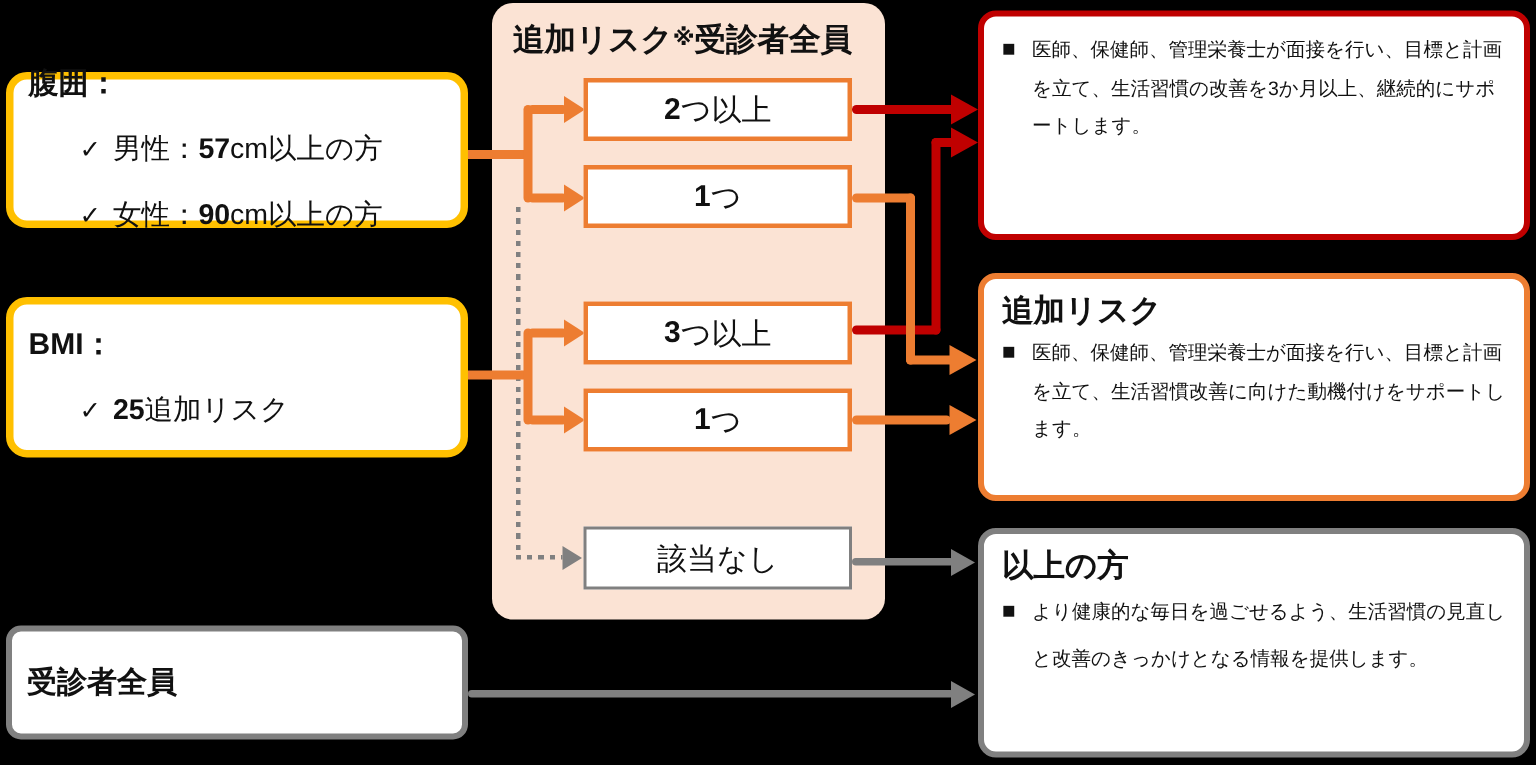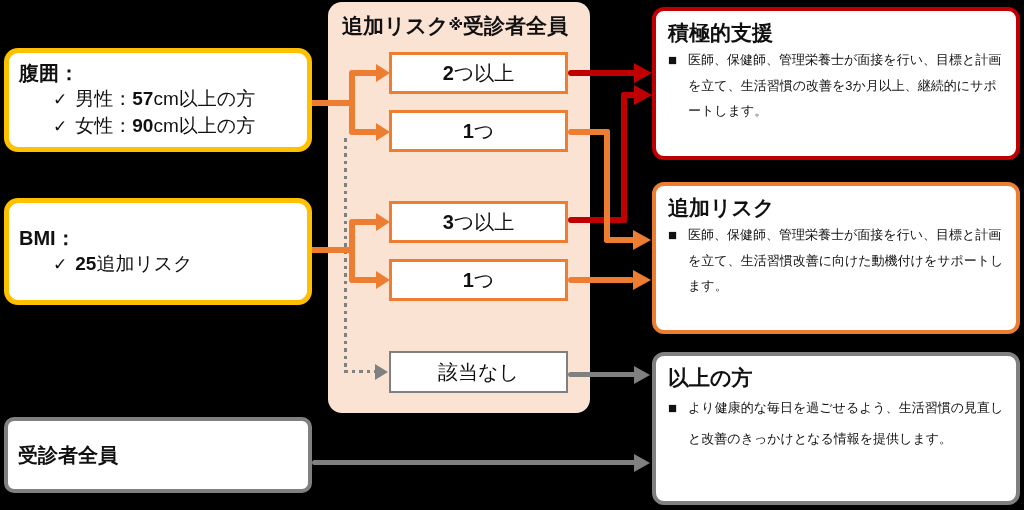--- a/index.html
+++ b/index.html
@@ -4,21 +4,21 @@
 <style>
   * { margin:0; padding:0; box-sizing:border-box; }
   html,body { background:#000; }
   body { font-family:"Liberation Sans","DejaVu Sans",sans-serif; color:#111; }
 
   .canvas { position:relative; width:1024px; height:510px; background:var(--bg,#000); overflow:hidden; }
 
   
   .lbox { position:absolute; left:4px; width:308px; background:var(--box-bg,#fff);
           border:5px solid var(--yellow,#FFC000); border-radius:14px;
-          display:flex; flex-direction:column; justify-content:center; padding:6px 10px; }
+          display:flex; flex-direction:column; justify-content:center; padding:6px 10px;gap:18px; }
   .lbox.waist { top:48px;  height:104px; }
   .lbox.bmi   { top:198px; height:107px; }
   .lbox.everyone { top:417px; height:76px; border:4px solid var(--gray,#808080); border-radius:10px;
                    justify-content:center; }
   .lbox-title { font-size:20px; font-weight:700; line-height:26px; }
   .check-row  { display:flex; align-items:baseline; margin-left:34px; font-size:19px; line-height:26px; }
   .check      { margin-right:8px; font-size:17px; }
   .crit-text b { font-weight:700; }
 
   
@@ -152,21 +152,20 @@
       <span class="check">✓</span>
       <span class="crit-text"><span></span><b>25</b><span>追加リスク</span></span>
     </div>
   </div>
 
   <div class="lbox everyone">
     <div class="lbox-title">受診者全員</div>
   </div>
 
   <div class="rbox active">
-    <div class="rbox-title">積極的支援</div>
     <div class="bullet-row">
       <span class="bullet">■</span>
       <div class="rbody">医師、保健師、管理栄養士が面接を行い、目標と計画を立て、生活習慣の改善を3か月以上、継続的にサポートします。</div>
     </div>
   </div>
 
   <div class="rbox motiv">
     <div class="rbox-title">追加リスク</div>
     <div class="bullet-row">
       <span class="bullet">■</span>

